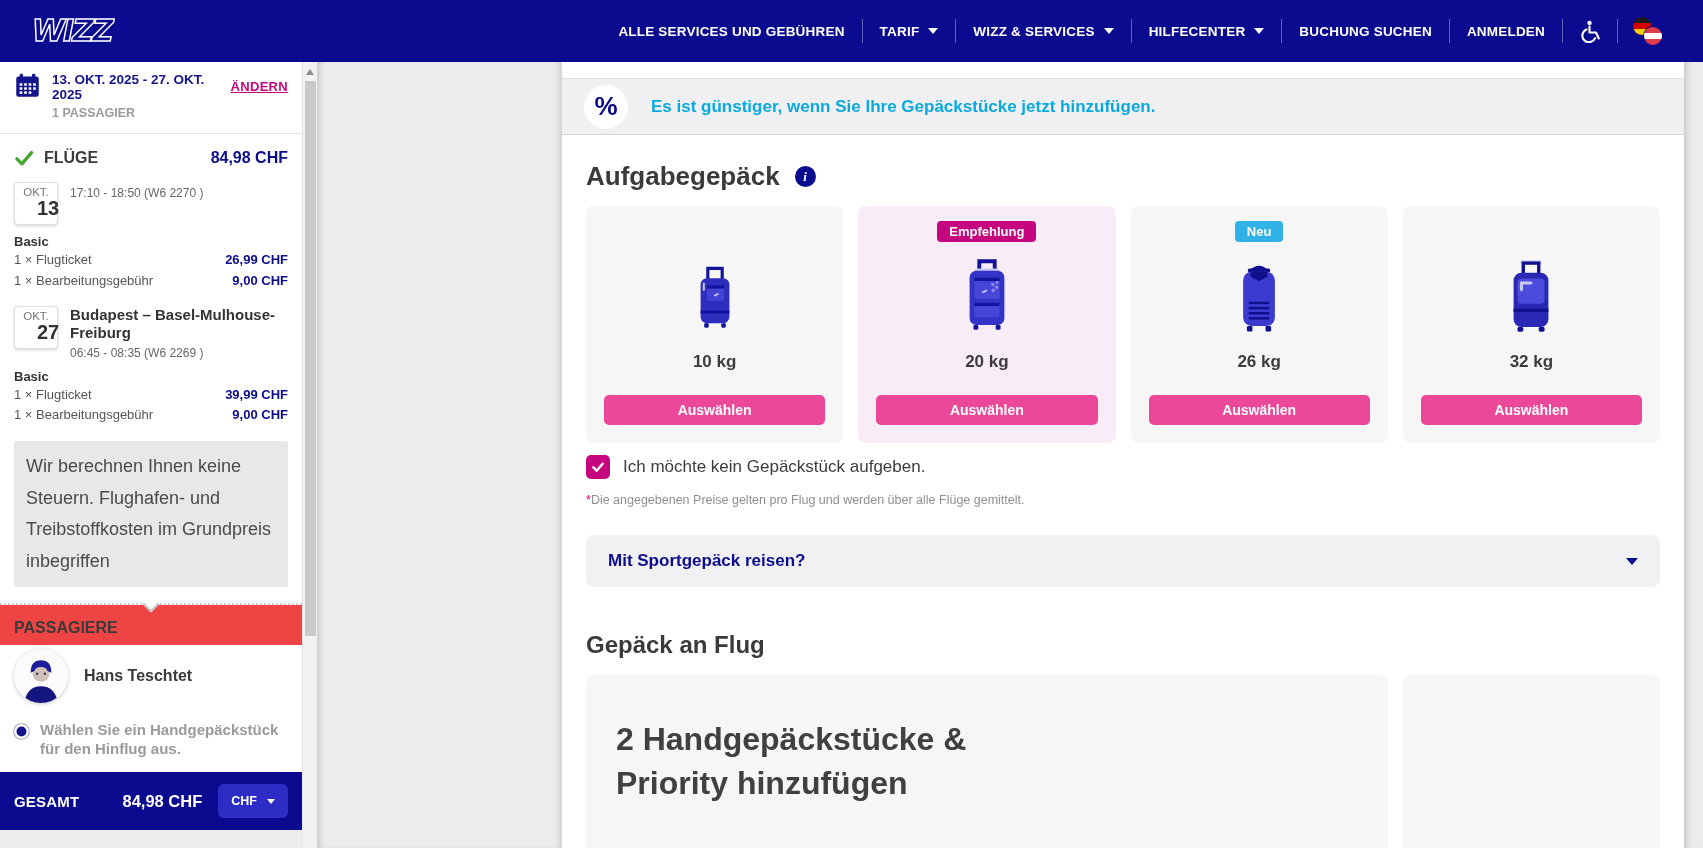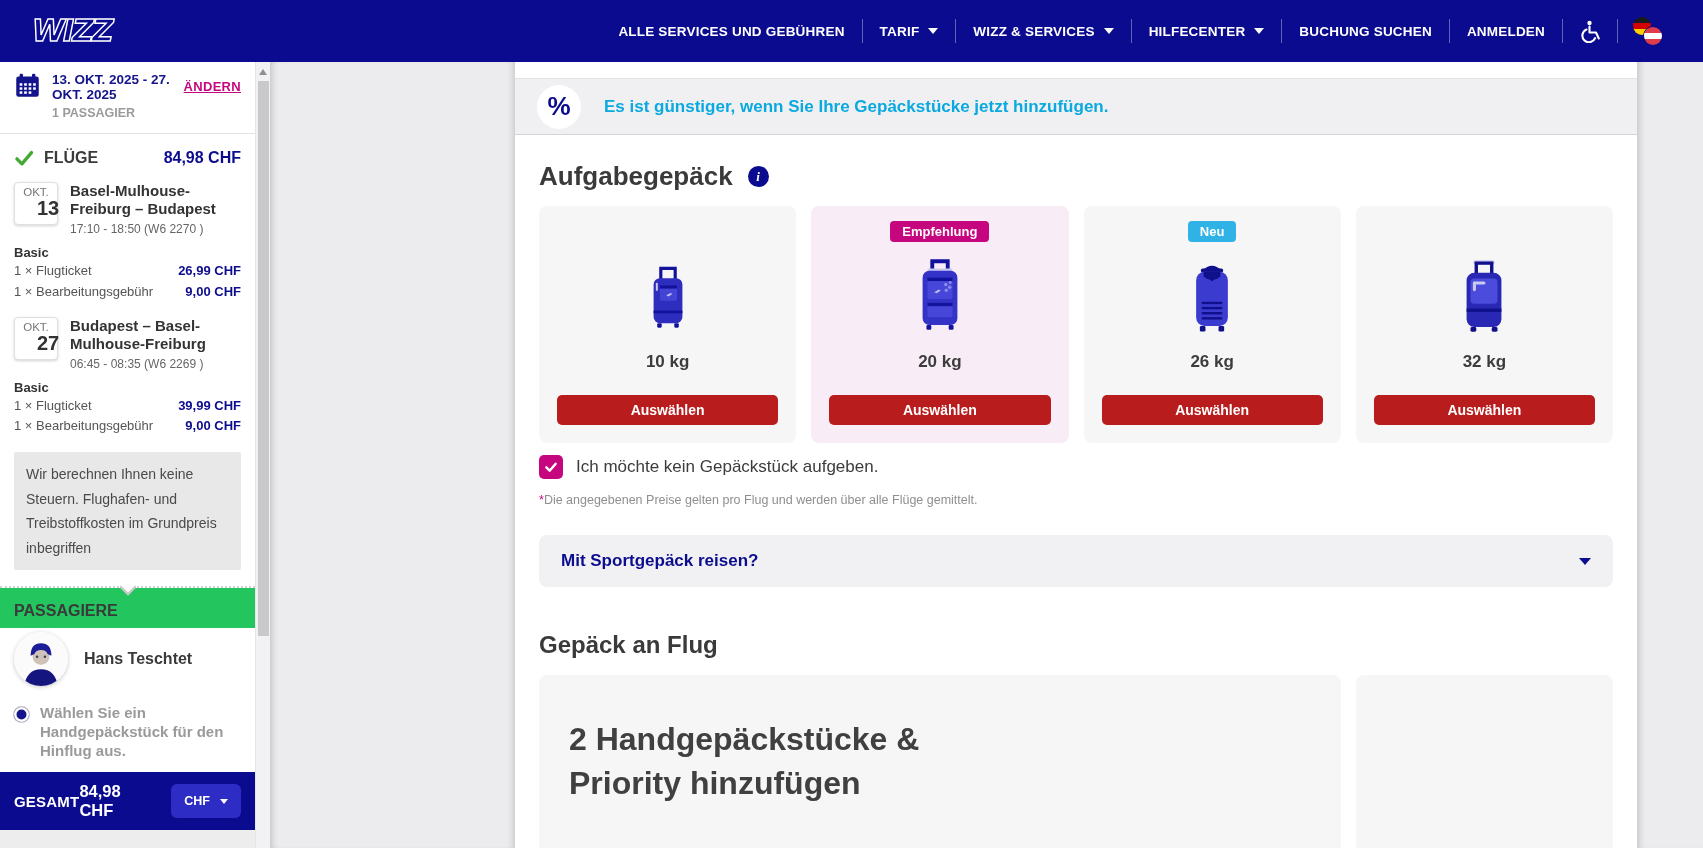--- a/index.html
+++ b/index.html
@@ -15,21 +15,21 @@
   .nav-sep { width:1px; height:24px; background:rgba(255,255,255,.35); }
   .caret-down { width:0; height:0; border-left:5px solid transparent; border-right:5px solid transparent; border-top:6px solid #fff; display:inline-block; }
   .nav-iconbtn { padding:0 15px; display:flex; align-items:center; cursor:pointer; }
   .flags { position:relative; width:29px; height:29px; display:inline-block; }
   .flag { position:absolute; width:18px; height:18px; border-radius:50%; }
   .flag-de { top:0; left:0; background:linear-gradient(#1a1a1a 33%, #d40000 33% 66%, #ffce00 66%); }
   .flag-at { top:10px; left:11px; background:linear-gradient(#e03c4c 33%, #ffffff 33% 66%, #e03c4c 66%); box-shadow:0 0 0 1px #0b0b8f; }
 
   
   .content-row { flex:1; display:flex; min-height:0; }
-  .sidebar { width:270px; background:#fff; position:relative; padding-right:15px; display:flex; flex-direction:column; flex:0 0 auto; }
+  .sidebar { width:317px; background:#fff; position:relative; padding-right:15px; display:flex; flex-direction:column; flex:0 0 auto; }
   .gutter-left { width:245px; background:#ececee; box-shadow:inset 7px 0 7px -5px rgba(0,0,0,.18), inset -7px 0 7px -5px rgba(0,0,0,.15); flex:0 0 auto; }
   .main { width:1122px; background:#fff; display:flex; flex-direction:column; overflow:hidden; flex:0 0 auto; }
   .gutter-right { flex:1; background:#ececee; box-shadow:inset 7px 0 7px -5px rgba(0,0,0,.18); }
 
   
   .sidebar-scroll { height:710px; overflow:hidden; }
   .cal-row { display:flex; gap:11px; padding:10px 14px 13px; border-bottom:1px solid #e3e3e3; align-items:flex-start; }
   .cal-text { flex:1; }
   .cal-dates { color:#14148c; font-weight:700; font-size:13.5px; }
   .cal-pass { color:#9b9b9b; font-weight:700; font-size:12.5px; margin-top:4px; }
@@ -40,24 +40,24 @@
   .leg { display:flex; gap:12px; padding:5px 14px 2px; align-items:flex-start; }
   .date-box { width:44px; min-width:44px; background:#fff; border:1px solid #e0e0e0; border-radius:4px; box-shadow:0 1px 3px rgba(0,0,0,.18); text-align:center; padding:3px 0 5px; }
   .date-month { font-size:11.5px; color:#777; }
   .date-day { font-size:20px; font-weight:700; color:#333; line-height:1.05;padding-left:22px; }
   .leg-route { font-size:15px; font-weight:700; color:#333; line-height:1.2; }
   .leg-time { font-size:12px; color:#666; margin-top:4px; }
   .fare { padding:7px 14px 9px; }
   .fare-name { font-size:13px; font-weight:700; color:#333; margin-bottom:1px; }
   .fare-row { display:flex; justify-content:space-between; font-size:13px; color:#555; line-height:1.6; }
   .fare-price { color:#0c0c8e; font-weight:700; }
-  .tax-note { margin:6px 14px 16px; background:#e8e8e8; padding:10px 12px; font-size:14px; color:#4a4a4a; line-height:1.75; border-radius:2px; }
+  .tax-note { margin:6px 14px 16px; background:#e8e8e8; padding:10px 12px; font-size:18px; color:#4a4a4a; line-height:1.75; border-radius:2px; }
   .divider { position:relative; border-top:2px dotted #d2d2d2; height:0; }
   .divider .chev { position:absolute; left:50%; top:-7px; width:12px; height:12px; transform:translateX(-50%) rotate(45deg); background:#fff; border-right:2px solid #c6c6c6; border-bottom:2px solid #c6c6c6; }
-  .pass-header { padding:14px 14px 8px; font-size:16px; font-weight:700; color:#3a3a3a; background:#22c55e; }
+  .pass-header { padding:14px 14px 8px; font-size:16px; font-weight:700; color:#3a3a3a; background:#ef4444; }
   .passenger { display:flex; align-items:center; gap:16px; padding:4px 14px 8px; }
   .avatar { width:54px; height:54px; border-radius:50%; box-shadow:0 1px 4px rgba(0,0,0,.22); background:#fff; overflow:hidden; flex:0 0 auto; }
   .passenger-name { font-size:16px; font-weight:700; color:#3a3a3a; }
   .hint { display:flex; gap:11px; padding:10px 14px 15px; align-items:flex-start; }
   .radio-dot { width:15px; height:15px; min-width:15px; border-radius:50%; background:#14148c; box-shadow:inset 0 0 0 2.5px #fff, 0 0 0 1px #c2c2c2; margin-top:3px; cursor:pointer; }
   .hint-text { color:#9a9a9a; font-weight:700; font-size:15px; line-height:1.25; }
   .side-section { background:#f7f7f8; padding:10px 14px 11px; font-size:16px; font-weight:700; color:#3a3a3a; cursor:pointer; }
   .sidebar-footer { height:58px; background:#0b0b8f; display:flex; align-items:center; padding:0 14px; color:#fff; flex:0 0 auto; }
   .total-label { font-size:15px; font-weight:700; letter-spacing:.2px; }
   .total-amount { margin-left:auto; font-size:16.5px; font-weight:700; }
@@ -83,21 +83,21 @@
   .cards { display:grid; grid-template-columns:repeat(4,1fr); gap:15px; margin-top:14px; }
   .card { background:#f6f6f7; border-radius:8px; height:237px; padding:12px 18px 18px; display:flex; flex-direction:column; align-items:center; }
   .card.recommended { background:#f8edf6; }
   .badge-slot { height:26px; display:flex; align-items:center; }
   .badge { color:#fff; font-weight:700; font-size:13px; padding:3px 12px; border-radius:4px; }
   .badge.magenta { background:#c6067e; }
   .badge.blue { background:#30b2e7; }
   .card-icon { height:92px; display:flex; align-items:flex-end; justify-content:center; margin-top:2px; }
   .card-weight { font-size:17px; font-weight:700; color:#3c3c3c; margin-top:14px; }
   .card-spacer { flex:1; }
-  .select-btn { width:100%; height:30px; background:#b91c1c; color:#fff; font-weight:700; font-size:14px; border:none; border-radius:5px; font-family:inherit; cursor:pointer; }
+  .select-btn { width:100%; height:30px; background:#ec4899; color:#fff; font-weight:700; font-size:14px; border:none; border-radius:5px; font-family:inherit; cursor:pointer; }
   .footnote { margin-top:14px; font-size:12.5px; color:#8f8f8f; }
   .footnote .star { color:#c6067e; }
   .accordion { margin-top:28px; height:52px; background:#f1f1f3; border-radius:8px; display:flex; align-items:center; justify-content:space-between; padding:0 22px; cursor:pointer; }
   .accordion-label { color:#0c0c8e; font-weight:700; font-size:17px; }
   .accordion .caret-down { border-top-color:#0c0c8e; border-top-width:7px; border-left-width:6px; border-right-width:6px; }
   .section-title2 { font-size:24px; font-weight:700; color:#3a3a3a; margin-top:44px; }
   .bottom-row { display:grid; grid-template-columns:repeat(4,1fr); gap:15px; margin-top:16px; height:240px; }
   .big-card { grid-column:span 3; background:#f6f6f7; border-radius:8px; padding:42px 30px 0; }
   .big-card-title { font-size:32px; font-weight:700; color:#404040; max-width:400px; line-height:1.38; }
   .small-card { background:#f6f6f7; border-radius:8px; }
@@ -194,21 +194,20 @@
           <span class="flights-label">FLÜGE</span>
           <span class="flights-total">84,98 CHF</span>
         </div>
 
         <div class="leg">
           <div class="date-box">
             <div class="date-month">OKT.</div>
             <div class="date-day">13</div>
           </div>
           <div class="leg-info">
-            <div class="leg-route">Basel-Mulhouse-Freiburg – Budapest</div>
             <div class="leg-time">17:10 - 18:50 (W6 2270 )</div>
           </div>
         </div>
         <div class="fare">
           <div class="fare-name">Basic</div>
           <div class="fare-row">
             <span>1 × Flugticket</span>
             <span class="fare-price">26,99 CHF</span>
           </div>
           <div class="fare-row">

